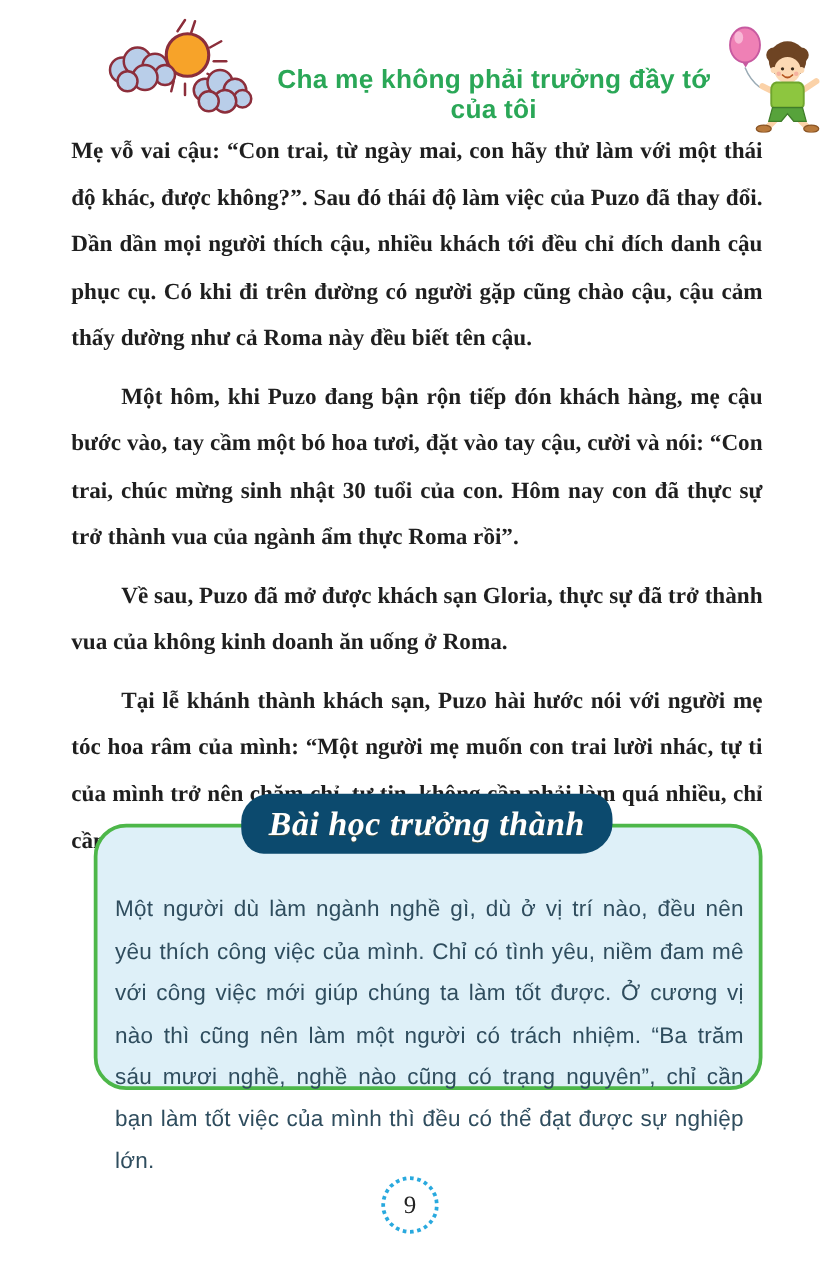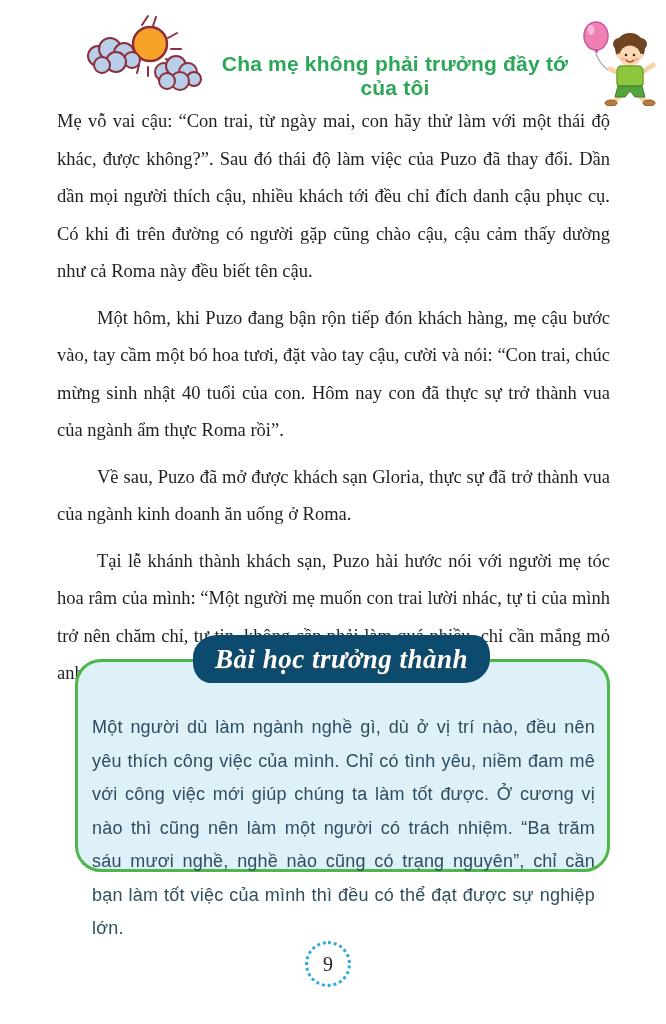--- a/index.html
+++ b/index.html
@@ -14,21 +14,21 @@
     position:absolute;left:203px;top:52px;width:384px;margin:0;
     text-align:center;font-family:"Liberation Sans", sans-serif;
     font-weight:bold;font-size:21px;letter-spacing:.2px;color:#2aa757;
   }
   .boy{position:absolute;left:575px;top:13px;width:90px;height:93px;}
   
   .story{
     position:absolute;left:57px;top:103px;width:553px;
     text-align:justify;font-size:18.5px;line-height:37.5px;
   }
-  .story p{margin:0 0 9px 0;}
+  .story p{margin:0 0 9px 0;font-weight:bold;}
   .story p.indent{text-indent:40px;}
   
   .lesson-box{
     position:absolute;left:75px;top:659px;width:535px;height:213px;
     box-sizing:border-box;border:3px solid #4DB749;border-radius:26px;
     background:#DEF0F8;
   }
   .lesson-banner{
     position:absolute;left:193px;top:635px;width:297px;height:48px;z-index:2;
     background:#0c4a6e;border-radius:24px 16px 26px 18px / 22px 20px 24px 20px;
@@ -108,22 +108,22 @@
     <circle cx="48" cy="46" r="1.8" fill="#F6B2A0"></circle>
     <circle cx="62" cy="46" r="1.8" fill="#F6B2A0"></circle>
     <path d="M46,53 h18 q4,1 4,6 v11 q0,3 -3,3 h-20 q-3,0 -3,-3 v-11 q0,-5 4,-6 z" fill="#8DC63F" stroke="#6FA52E" stroke-width="1.5"></path>
     <path d="M43,73 h24 l3,11 h-10 l-5,-6 -5,6 h-10 z" fill="#57A33B" stroke="#3f7d2a" stroke-width="1"></path>
     <ellipse cx="36" cy="90" rx="6" ry="3" fill="#B97A3C" stroke="#8a5526" stroke-width="1"></ellipse>
     <ellipse cx="74" cy="90" rx="6" ry="3" fill="#B97A3C" stroke="#8a5526" stroke-width="1"></ellipse>
   </svg>
 
   <main class="story">
     <p>Mẹ vỗ vai cậu: “Con trai, từ ngày mai, con hãy thử làm với một thái độ khác, được không?”. Sau đó thái độ làm việc của Puzo đã thay đổi. Dần dần mọi người thích cậu, nhiều khách tới đều chỉ đích danh cậu phục cụ. Có khi đi trên đường có người gặp cũng chào cậu, cậu cảm thấy dường như cả Roma này đều biết tên cậu.</p>
-    <p class="indent">Một hôm, khi Puzo đang bận rộn tiếp đón khách hàng, mẹ cậu bước vào, tay cầm một bó hoa tươi, đặt vào tay cậu, cười và nói: “Con trai, chúc mừng sinh nhật 40 tuổi của con. Hôm nay con đã thực sự trở thành vua của ngành ẩm thực Roma rồi”.</p>
-    <p class="indent">Về sau, Puzo đã mở được khách sạn Gloria, thực sự đã trở thành vua của ngành kinh doanh ăn uống ở Roma.</p>
+    <p class="indent">Một hôm, khi Puzo đang bận rộn tiếp đón khách hàng, mẹ cậu bước vào, tay cầm một bó hoa tươi, đặt vào tay cậu, cười và nói: “Con trai, chúc mừng sinh nhật 30 tuổi của con. Hôm nay con đã thực sự trở thành vua của ngành ẩm thực Roma rồi”.</p>
+    <p class="indent">Về sau, Puzo đã mở được khách sạn Gloria, thực sự đã trở thành vua của không kinh doanh ăn uống ở Roma.</p>
     <p class="indent">Tại lễ khánh thành khách sạn, Puzo hài hước nói với người mẹ tóc hoa râm của mình: “Một người mẹ muốn con trai lười nhác, tự ti của mình trở nên chăm chỉ, tự tin, không cần phải làm quá nhiều, chỉ cần mắng mỏ anh ta trước mặt mọi người là đủ rồi”.</p>
   </main>
 
   <section class="lesson-box"></section>
   <div class="lesson-banner">Bài học trưởng thành</div>
   <p class="lesson-text">Một người dù làm ngành nghề gì, dù ở vị trí nào, đều nên yêu thích công việc của mình. Chỉ có tình yêu, niềm đam mê với công việc mới giúp chúng ta làm tốt được. Ở cương vị nào thì cũng nên làm một người có trách nhiệm. “Ba trăm sáu mươi nghề, nghề nào cũng có trạng nguyên”, chỉ cần bạn làm tốt việc của mình thì đều có thể đạt được sự nghiệp lớn.</p>
 
   <div class="page-badge">
     <span>9</span>
   </div>

